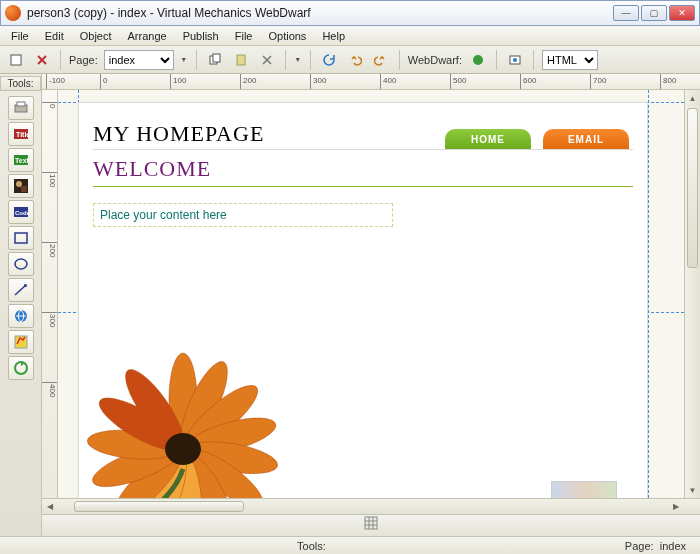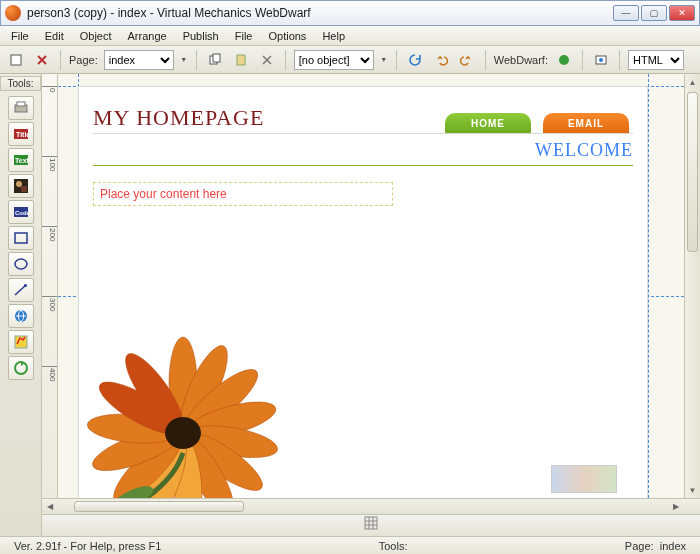--- a/index.html
+++ b/index.html
@@ -40,27 +40,27 @@
 .ruler-h .tick { position: absolute; top: 0; border-left: 1px solid #888; height: 100%; padding-left: 2px; line-height: 14px; }
 .canvas-row { flex: 1; display: flex; min-height: 0; }
 .ruler-v { width: 16px; background: linear-gradient(#f9f8f2,#eceade); border-right: 1px solid #c5c2b0; position: relative; }
 .ruler-v .tick { position: absolute; left: 0; border-top: 1px solid #888; width: 100%; font-size: 8px; color: #555; padding-top: 1px; writing-mode: vertical-rl; }
 
 .canvas-wrap { flex: 1; position: relative; background: #f7f6ef; overflow: hidden; }
 .guide-v { position: absolute; top: 0; bottom: 0; border-left: 1px dashed #4b8bd8; }
 .guide-h { position: absolute; left: 0; right: 0; border-top: 1px dashed #4b8bd8; }
 
 .page { position: absolute; left: 20px; top: 12px; width: 570px; height: 430px; background: #fff; border: 1px solid #dcdcdc; box-shadow: 0 0 0 1px rgba(0,0,0,.02); }
-.page-heading { position: absolute; left: 14px; top: 18px; font-family: Georgia, serif; font-size: 22px; color: #7f1d1d; letter-spacing: 1px; }
+.page-heading { position: absolute; left: 14px; top: 18px; font-family: Georgia, serif; font-size: 22px; color: #000000; letter-spacing: 1px; }
 .tab-btn { position: absolute; top: 26px; width: 86px; height: 20px; border-radius: 10px 10px 0 0; color: #fff; font-size: 10px; font-weight: bold; display: flex; align-items: center; justify-content: center; letter-spacing: 1px; }
 .tab-home { right: 116px; background: linear-gradient(#8fcb3a,#6bab1f); }
 .tab-email { right: 18px; background: linear-gradient(#f68a2d,#e26a0c); }
 .content-panel { position: absolute; left: 14px; right: 14px; top: 46px; bottom: 12px; border-top: 1px solid #d9d9d9; }
-.welcome { color: #3b82f6; font-family: Georgia, serif; font-size: 18px; letter-spacing: 1px; padding: 6px 0 4px; border-bottom: 1px solid #86b92b; text-align: right; }
-.placeholder { margin-top: 16px; width: 300px; border: 1.5px dashed #d9cf86; padding: 4px 6px; color: #ef4444; font-size: 12px; }
+.welcome { color: #701a75; font-family: Georgia, serif; font-size: 22px; letter-spacing: 1px; padding: 6px 0 4px; border-bottom: 1px solid #86b92b; }
+.placeholder { margin-top: 16px; width: 300px; border: 1.5px dashed #d9cf86; padding: 4px 6px; color: #0f766e; font-size: 12px; }
 .flower { position: absolute; left: -30px; bottom: -20px; width: 240px; height: 200px; }
 .thumb { position: absolute; right: 16px; bottom: 10px; width: 66px; height: 28px; border: 1px solid #ccc; background: linear-gradient(90deg, #c9d7ea, #e6d2c2, #d4e3c6); }
 
 .scroll-v { width: 16px; background: linear-gradient(90deg,#f1f0e7,#e4e2d4); border-left: 1px solid #c5c2b0; position: relative; }
 .scroll-v .thumb-v { position: absolute; left: 2px; right: 2px; top: 18px; height: 160px; background: linear-gradient(#f9f9f5,#dedccc); border: 1px solid #b9b6a3; border-radius: 3px; }
 .scroll-v .arr { position: absolute; left: 0; right: 0; height: 16px; display: flex; align-items: center; justify-content: center; font-size: 8px; color: #666; cursor: pointer; }
 .scroll-hbar { height: 16px; background: linear-gradient(#f1f0e7,#e4e2d4); border-top: 1px solid #c5c2b0; display: flex; align-items: center; }
 .scroll-hbar .track { flex: 1; height: 100%; position: relative; margin: 0 16px; }
 .scroll-hbar .thumb-h { position: absolute; top: 2px; bottom: 2px; left: 0; width: 170px; background: linear-gradient(#f9f9f5,#dedccc); border: 1px solid #b9b6a3; border-radius: 3px; }
 .scroll-hbar .arr { width: 16px; height: 100%; display: flex; align-items: center; justify-content: center; font-size: 8px; color: #666; cursor: pointer; }
@@ -130,21 +130,20 @@
       <svg class="ic">
         <rect x="3" y="2" width="8" height="10" fill="#e9d58e" stroke="#8a6"></rect>
       </svg>
     </div>
   <div class="tbtn">
       <svg class="ic">
         <path d="M3 3 L11 11 M11 3 L3 11" stroke="#777" stroke-width="1.5"></path>
       </svg>
     </div>
   <div class="tsep"></div>
-  <select class="obj-select"><option>[no object]</option></select>
   <span class="arrow-down">▾</span>
   <div class="tsep"></div>
   <div class="tbtn">
       <svg class="ic">
         <path d="M7 2a5 5 0 1 0 5 5" fill="none" stroke="#2a78c8" stroke-width="1.6"></path>
         <path d="M12 2v4h-4" fill="none" stroke="#2a78c8" stroke-width="1.6"></path>
       </svg>
     </div>
   <div class="tbtn">
       <svg class="ic">
@@ -241,20 +240,32 @@
     <div class="tool">
         <svg>
           <circle cx="8" cy="8" r="6" fill="none" stroke="#3a9b3a" stroke-width="2"></circle>
           <path d="M8 2v4l3-2z" fill="#3a9b3a"></path>
         </svg>
       </div>
   </div>
 
   <div class="workspace">
 
+    <div class="ruler-h">
+      <div class="tick" style="left:4px">-100</div>
+      <div class="tick" style="left:58px">0</div>
+      <div class="tick" style="left:128px">100</div>
+      <div class="tick" style="left:198px">200</div>
+      <div class="tick" style="left:268px">300</div>
+      <div class="tick" style="left:338px">400</div>
+      <div class="tick" style="left:408px">500</div>
+      <div class="tick" style="left:478px">600</div>
+      <div class="tick" style="left:548px">700</div>
+      <div class="tick" style="left:618px">800</div>
+    </div>
 
     <div class="canvas-row">
 
       <div class="ruler-v">
         <div class="tick" style="top:12px">0</div>
         <div class="tick" style="top:82px">100</div>
         <div class="tick" style="top:152px">200</div>
         <div class="tick" style="top:222px">300</div>
         <div class="tick" style="top:292px">400</div>
       </div>
@@ -427,18 +438,17 @@
           <svg class="ic">
             <path d="M3 7a4 4 0 1 0 4-4" fill="none" stroke="#666" stroke-width="1.5"></path>
             <path d="M7 1v4l3-2z" fill="#666"></path>
           </svg>
         </div>
     </div>
   </div>
 </div>
 
 <div class="statusbar">
-  <span class="seg">Ver. 2.91f - For Help, press F1</span>
   <span class="spacer"></span>
   <span class="seg">Tools:</span>
   <span class="spacer"></span>
   <span class="seg"><span>Page:</span>&nbsp;&nbsp;<span>index</span></span>
 </div>
 
 </body></html>

